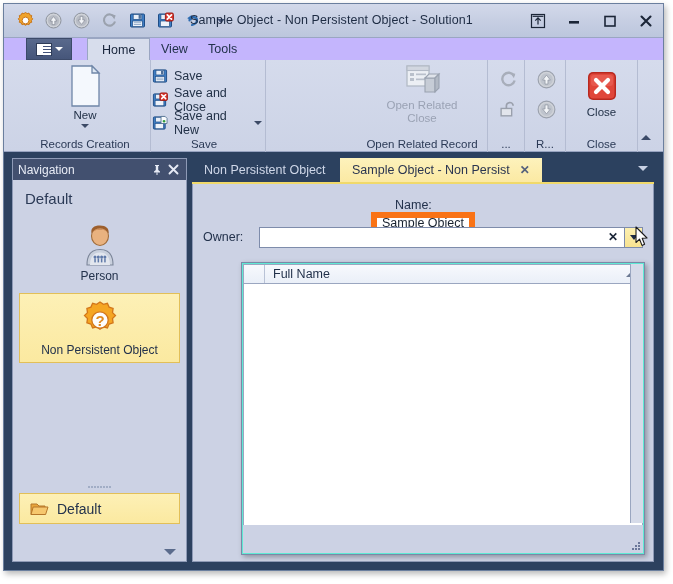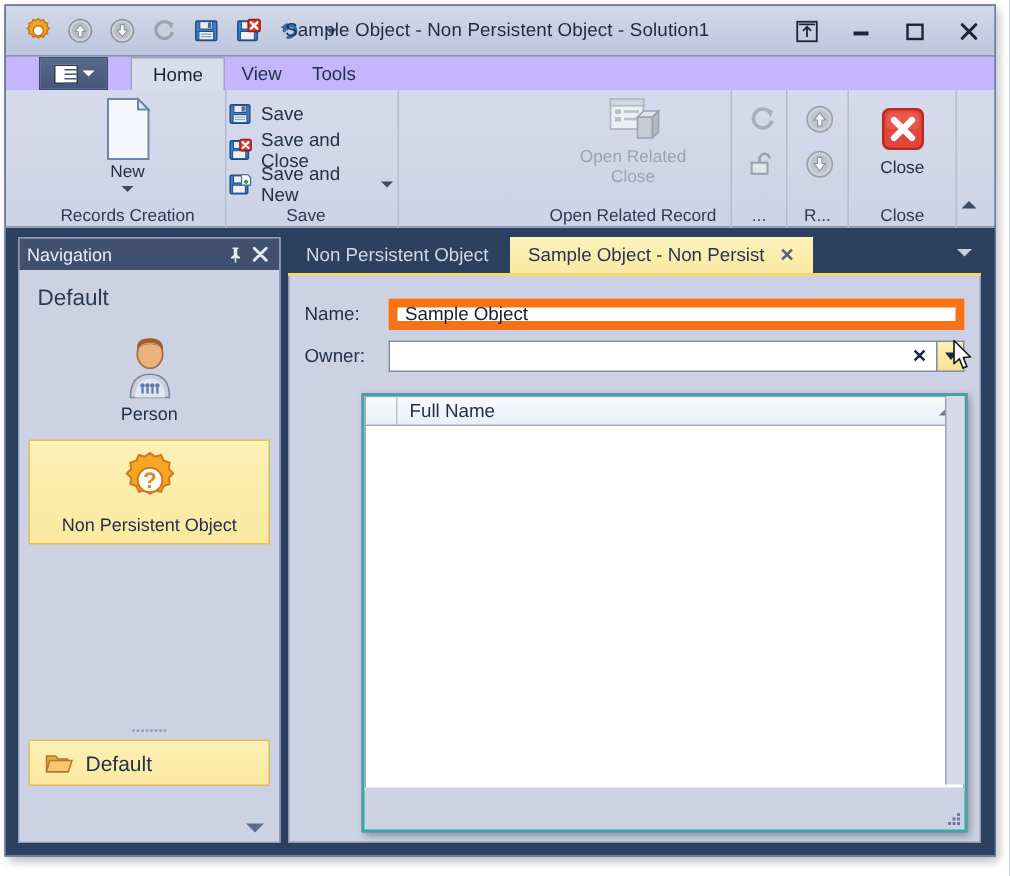--- a/index.html
+++ b/index.html
@@ -114,21 +114,21 @@
               font-size:12.5px;color:#18222f;}
   .lookup .clr{font-weight:bold;color:#1b2537;font-size:12px;}
   .lookup .ddb{width:19px;background:linear-gradient(to bottom,#fdf0b0,#f8e391);
                border:1px solid #7e8cab;box-sizing:border-box;
                display:flex;align-items:center;justify-content:center;}
   .lookup .ddb .cv{width:0;height:0;border-left:4px solid transparent;border-right:4px solid transparent;
                    border-top:5px solid #1c2943;}
 
   
   .popup{position:absolute;left:48px;top:78px;width:404px;height:293px;
-         background:#14b8a6;border:1px solid #7b88a7;box-sizing:border-box;
+         background:#5eead4;border:1px solid #7b88a7;box-sizing:border-box;
          box-shadow:2px 2px 5px rgba(0,0,0,0.3);}
   .grid{position:absolute;left:1px;right:1px;top:1px;height:263px;background:#fff;
         border:1px solid #9aa6c0;box-sizing:border-box;}
   .gridhd{height:19px;background:linear-gradient(to bottom,#f7f9fd,#eaeff8);
           border-bottom:1px solid #9aa6c0;display:flex;align-items:center;box-sizing:border-box;}
   .gridhd .ind{width:21px;height:100%;border-right:1px solid #b9c2d6;box-sizing:border-box;}
   .gridhd .col{flex:1;display:flex;align-items:center;justify-content:space-between;
                padding:0 6px 0 8px;font-size:12.5px;color:#1f2e48;box-sizing:border-box;}
   .sortasc{width:0;height:0;border-left:5px solid transparent;border-right:5px solid transparent;
            border-bottom:5px solid #6d7a93;}
@@ -482,21 +482,21 @@
         <div class="dtab active" style="left:148px;">
           <span>Sample Object - Non Persist</span>
           <span class="x">✕</span>
         </div>
         <div class="dtabs-cv"></div>
       </div>
       <div class="yline"></div>
 
       <div class="docbody">
 
-        <div class="frow" style="top:14px;">
+        <div class="frow" style="top:14px;flex-direction:column;">
           <span class="flabel">Name:</span>
           <span class="finput">
             <span>Sample Object</span>
           </span>
         </div>
 
         <div class="frow" style="top:42px;">
           <span class="flabel">Owner:</span>
           <span class="lookup">
             <span class="lv">

